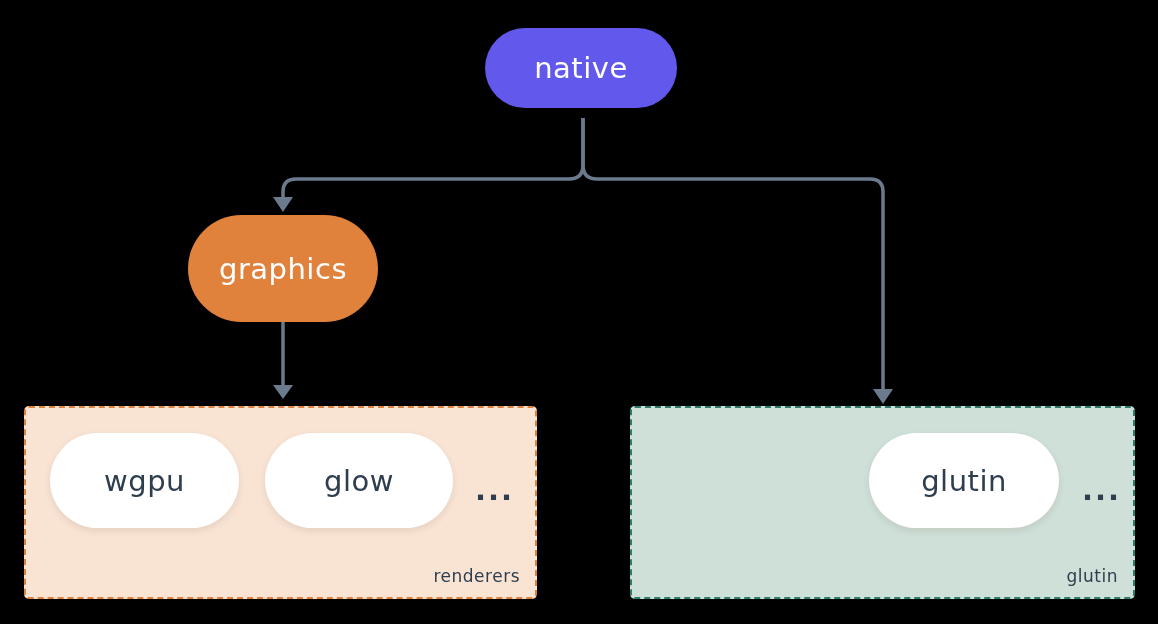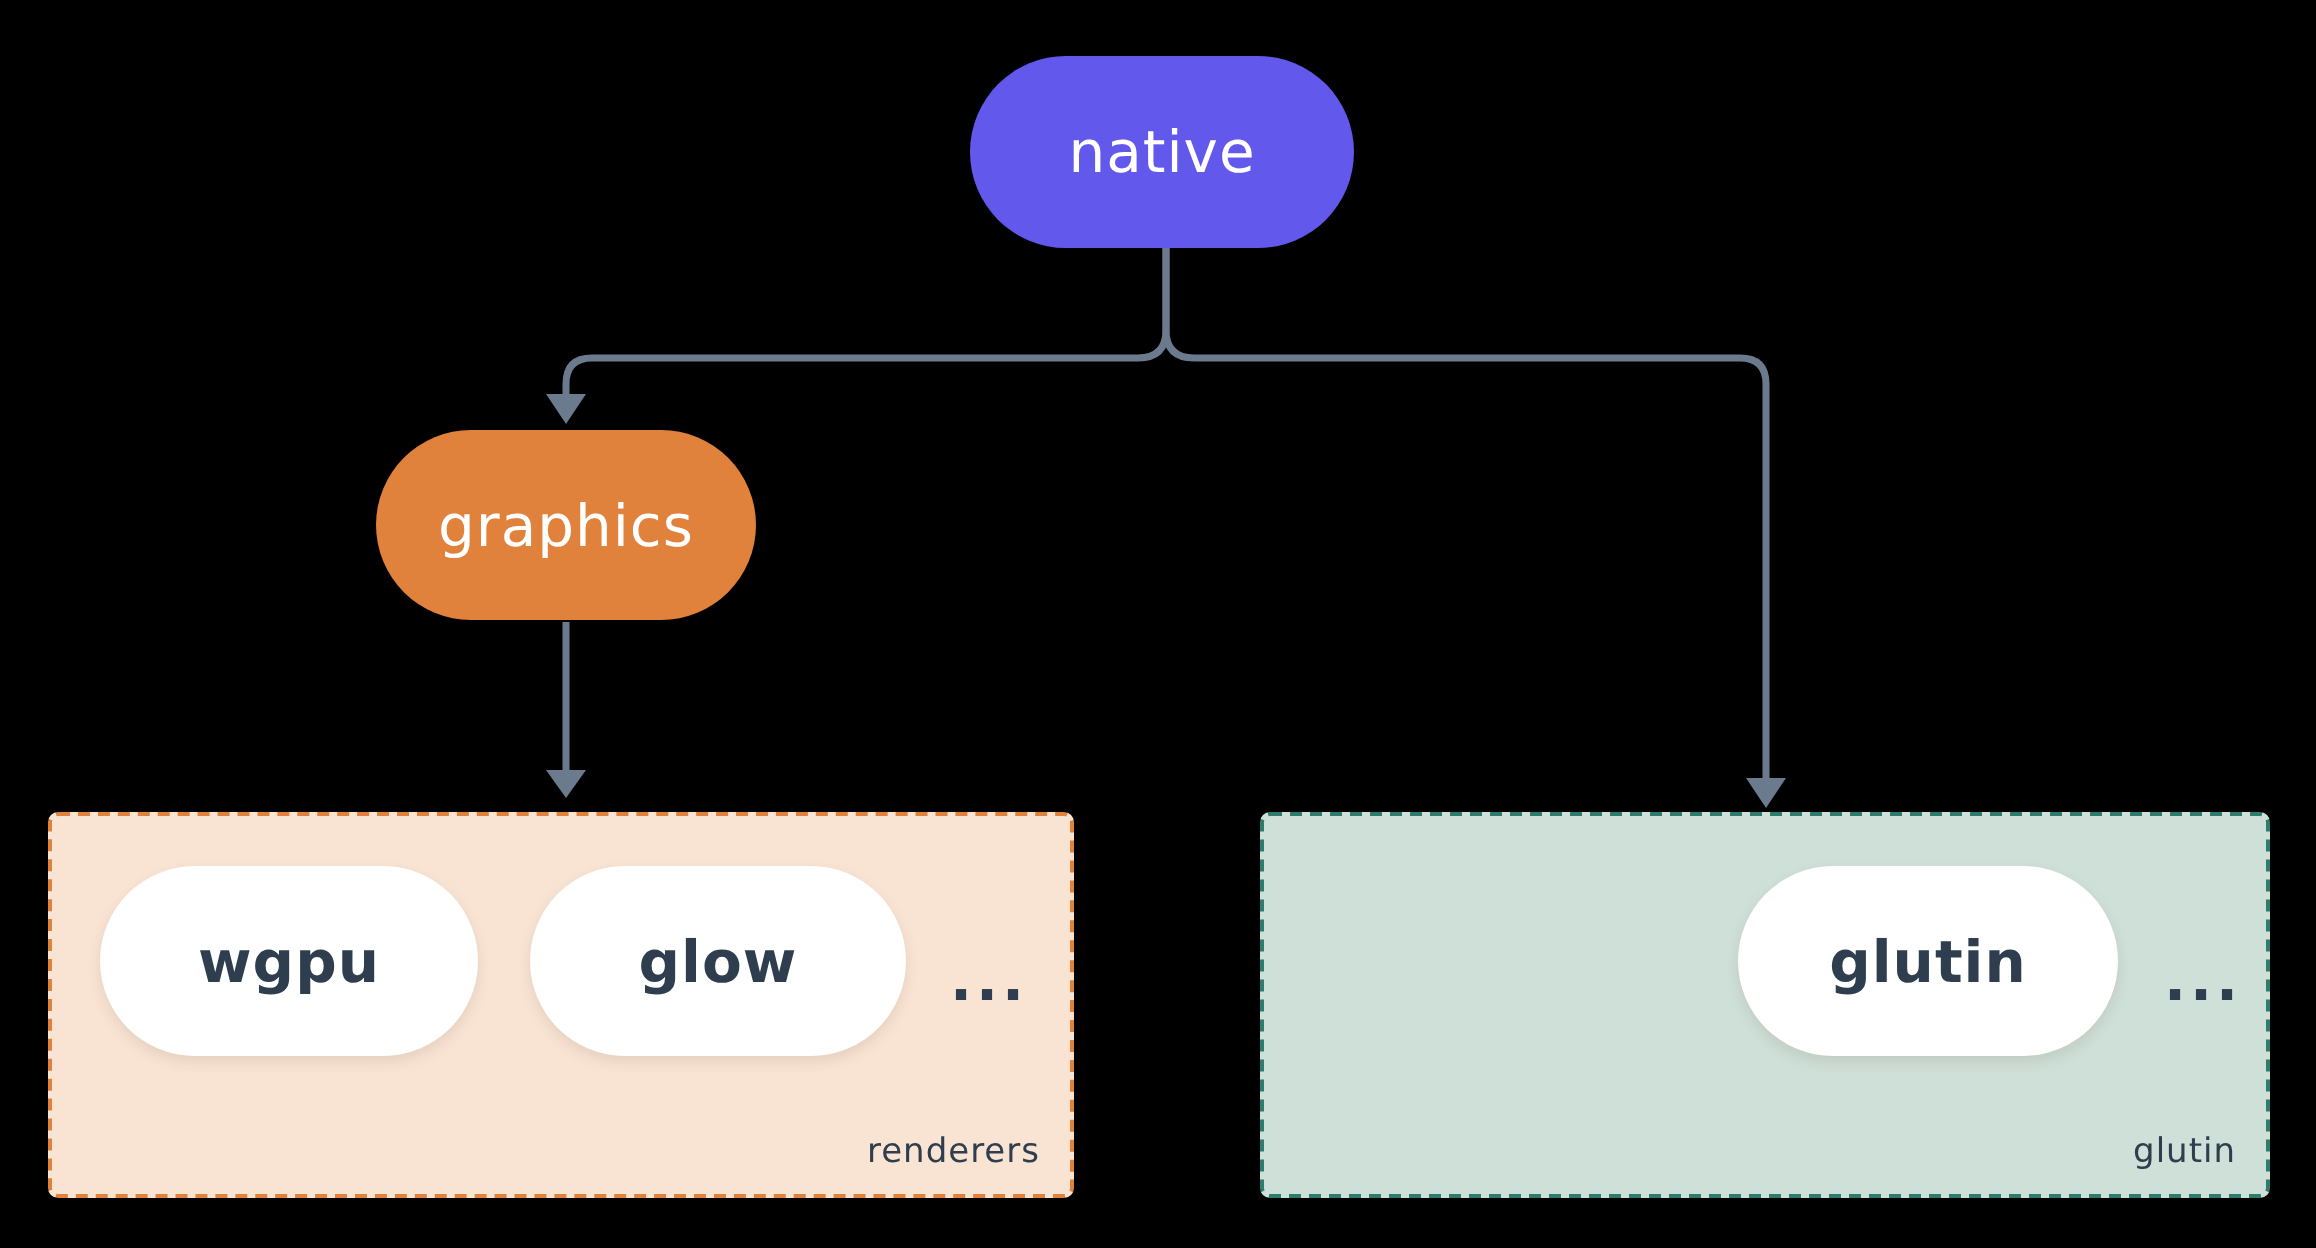--- a/index.html
+++ b/index.html
@@ -35,26 +35,26 @@
     border-radius: 999px;
     display: flex;
     align-items: center;
     justify-content: center;
     color: var(--white, #fff);
     font-size: 29px;
     letter-spacing: 0.5px;
   }
   #node-native {
     left: 485px; top: 28px;
-    width: 192px; height: 96px;
+    width: 192px; height: 80px;
     background: var(--native, #6358ec);
   }
   #node-graphics {
     left: 188px; top: 215px;
-    width: 190px; height: 95px;
+    width: 190px; height: 107px;
     background: var(--orange, #e0813c);
     text-align: right;
   }
   .group {
     position: absolute;
     top: 406px;
     height: 193px;
     box-sizing: border-box;
     border-radius: 5px;
     border: 2px dashed;
@@ -77,21 +77,20 @@
     height: 95px;
     border-radius: 999px;
     background: var(--white, #fff);
     display: flex;
     align-items: center;
     justify-content: center;
     color: var(--dark_text, #2e3e4e);
     font-size: 29px;
     letter-spacing: 0.5px;
     box-shadow: 0 3px 7px rgba(60, 30, 10, 0.10);
-    font-weight: bold;
   }
   #pill-wgpu   { left: 24px;  width: 189px; }
   #pill-glow   { left: 239px; width: 188px; align-items: center; }
   #pill-winit  { left: 23px;  width: 190px; }
   #pill-glutin { left: 237px; width: 190px; }
   .ellipsis {
     position: absolute;
     top: 27px;
     height: 95px;
     display: flex;

